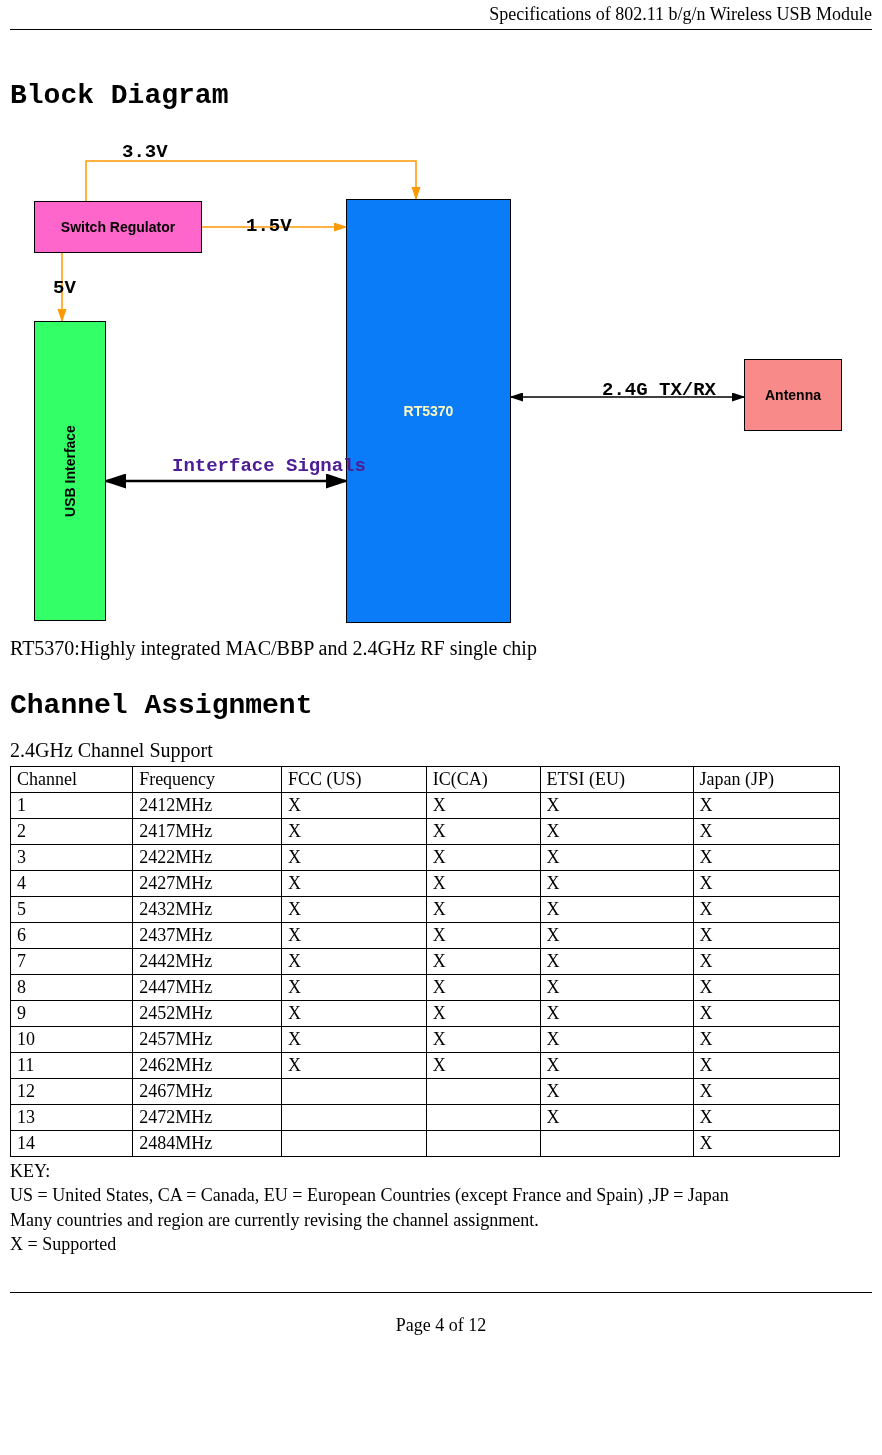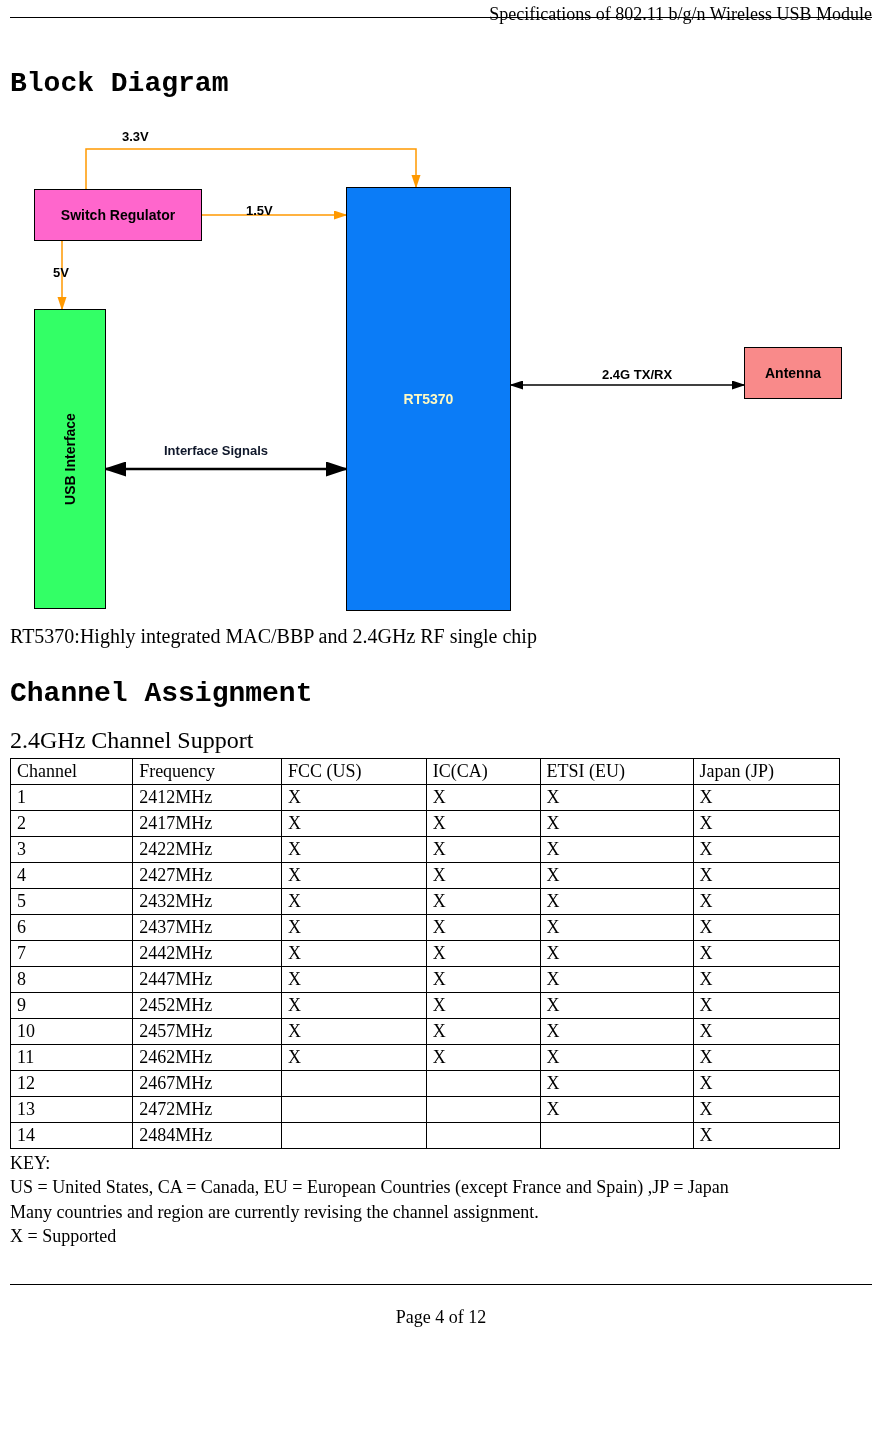--- a/index.html
+++ b/index.html
@@ -6,21 +6,21 @@
     body {
       font-family: "Times New Roman", Times, serif;
       color: #000;
       background: #fff;
       width: 882px;
       margin: 0 auto;
       padding: 0 10px;
     }
     .header-line {
       border-bottom: 1.5px solid #000;
-      height: 18px;
+      height: 30px;
       position: relative;
     }
     .header-text {
       position: absolute;
       right: 0;
       top: 4px;
       font-size: 18px;
     }
     h1.section {
       font-size: 28px;
@@ -51,42 +51,42 @@
     .usb-if {
       left: 18px; top: 180px; width: 72px; height: 300px;
       background: #33ff66;
     }
     .usb-if span { transform: rotate(-90deg); white-space: nowrap; }
     .rt5370 {
       left: 330px; top: 58px; width: 165px; height: 424px;
       background: #0b7cf7; color: #fef9c3;
     }
     .antenna-box {
-      left: 728px; top: 218px; width: 98px; height: 52px;
+      left: 728px; top: 218px; width: 98px; height: 72px;
       background: #f98a8a;
     }
     .lbl {
       position: absolute;
-      font-family: Liberation Sans, sans-serif;
+      font-family: Liberation Mono, monospace;
       font-weight: bold;
-      font-size: 13px;
+      font-size: 19px;
     }
     .lbl-33v { left: 106px; top: 0; }
     .lbl-5v { left: 37px; top: 136px; }
-    .lbl-ifsig { left: 148px; top: 314px; color: #0f172a; }
+    .lbl-ifsig { left: 156px; top: 314px; color: #4c1d95; }
     .lbl-txrx { left: 586px; top: 238px; }
 
     svg.arrows { position: absolute; left: 0; top: 0; width: 830px; height: 490px; pointer-events: none; }
 
     .caption {
       font-size: 20px;
       margin: 6px 0 22px;
     }
     .subheading {
-      font-size: 24px;
+      font-size: 20px;
       margin: 16px 0 4px;
     }
     table.channel {
       border-collapse: collapse;
       width: 830px;
       font-size: 18px;
     }
     table.channel th, table.channel td {
       border: 1px solid #000;
       padding: 2px 6px;

